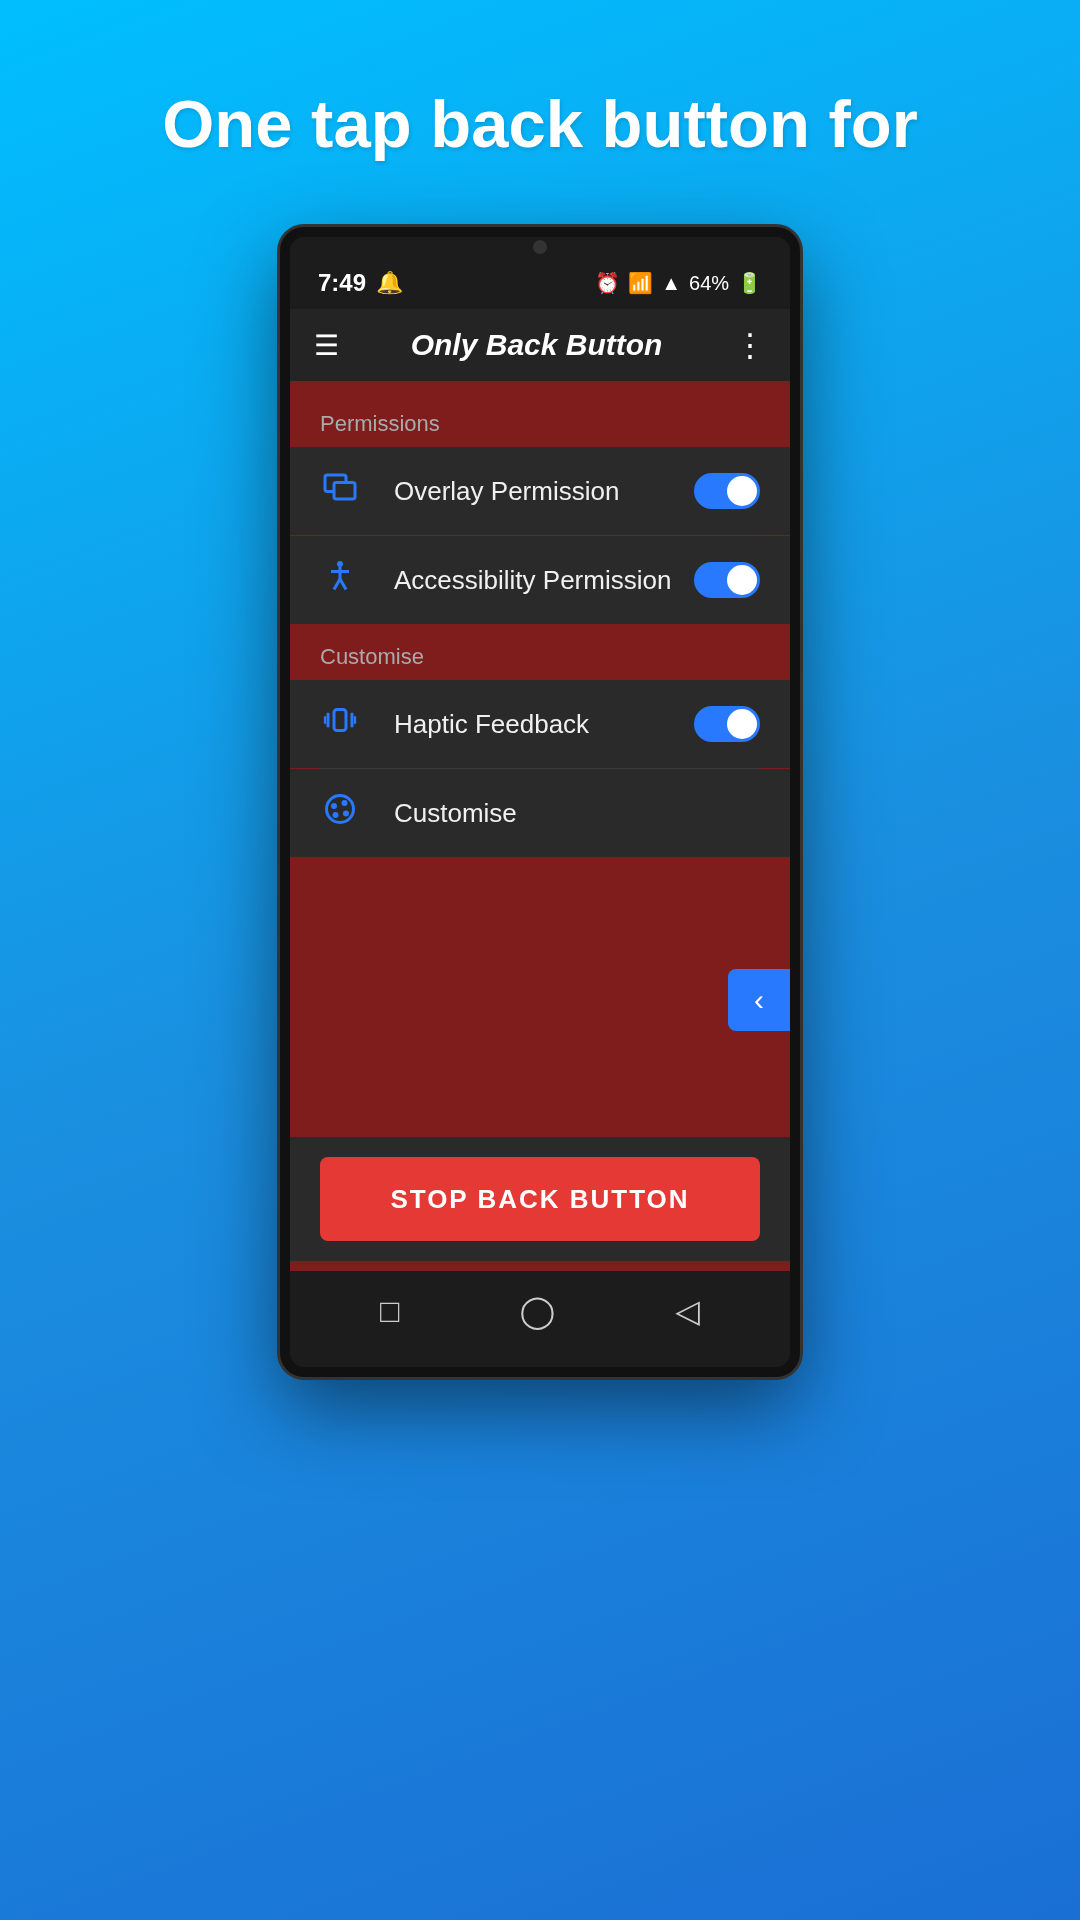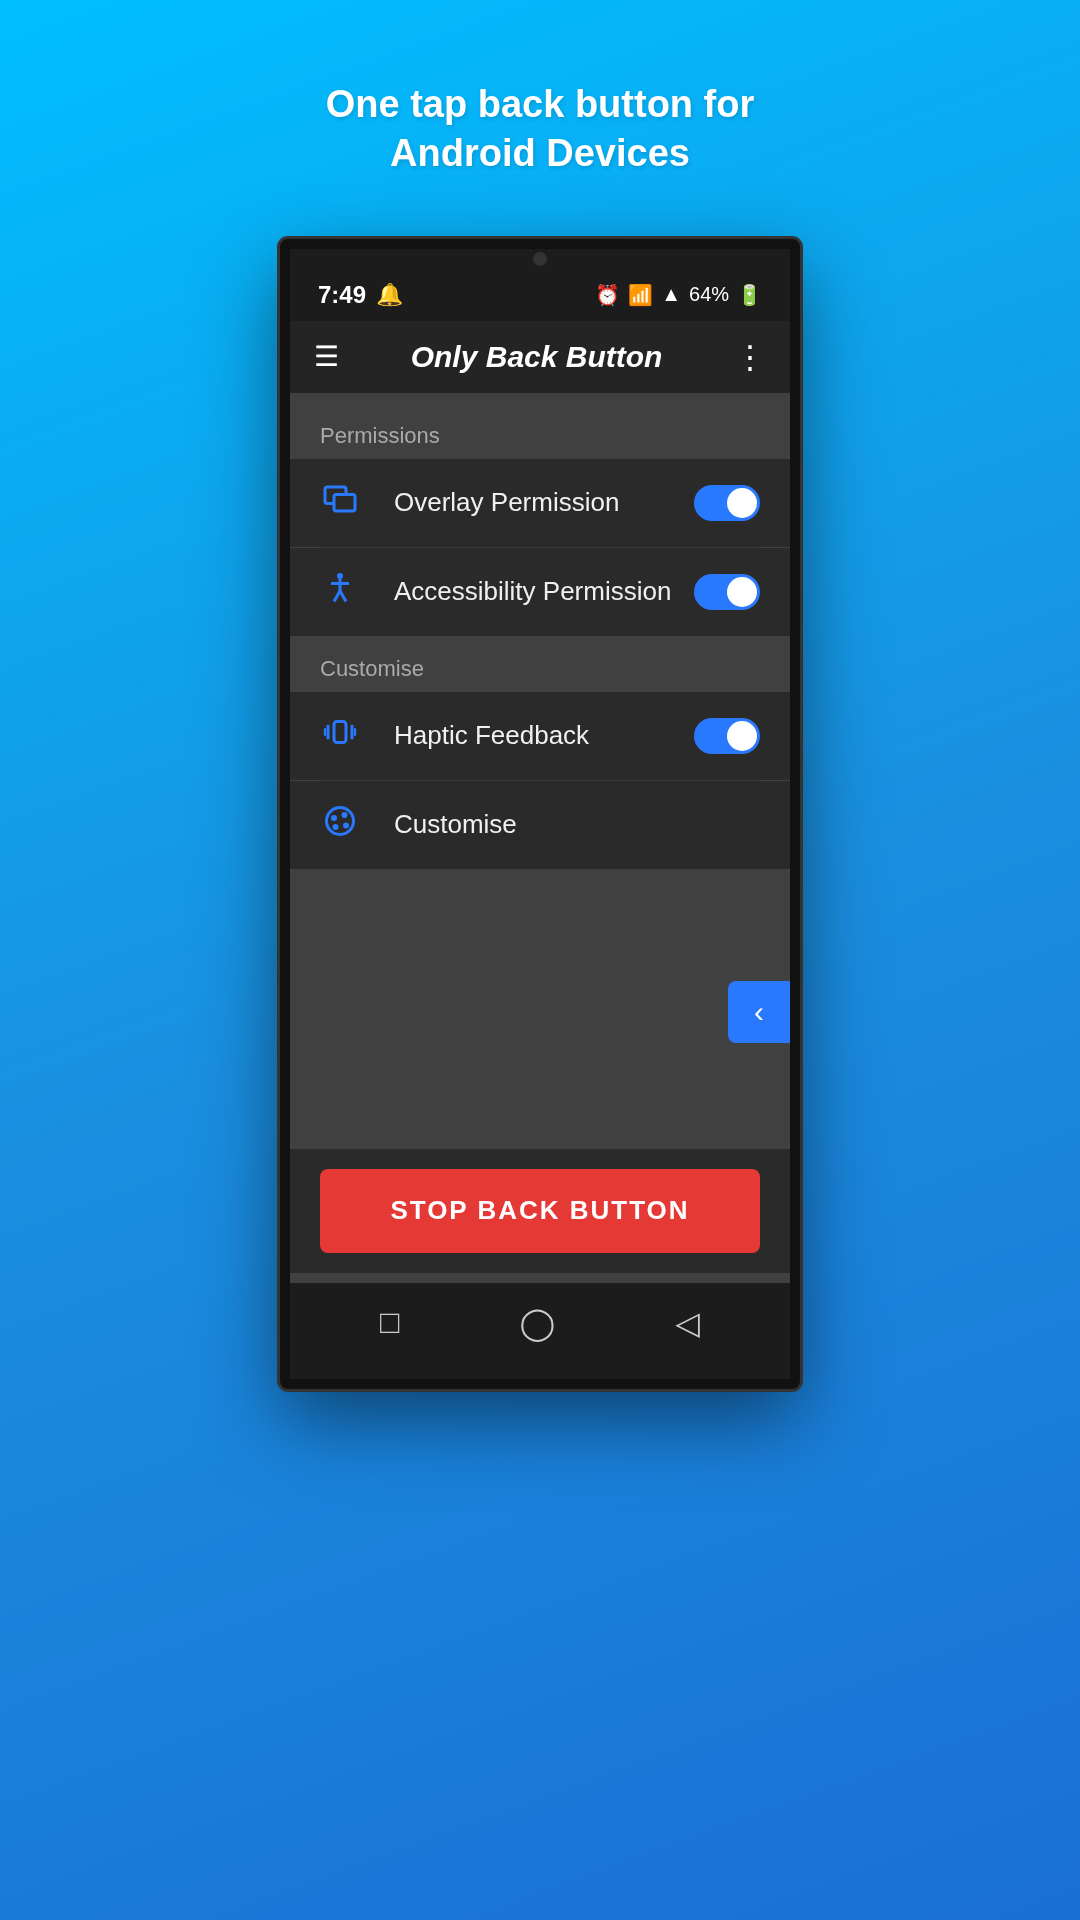--- a/index.html
+++ b/index.html
@@ -10,35 +10,35 @@
       background: linear-gradient(160deg, #00bfff 0%, #1a8fe0 50%, #1a6fd4 100%);
       display: flex;
       flex-direction: column;
       align-items: center;
       font-family: Arial, sans-serif;
       overflow: hidden;
     }
 
     .headline {
       color: white;
-      font-size: 38px;
+      font-size: 67px;
       font-weight: bold;
-      text-align: center;
+      text-align: right;
       margin-top: 80px;
       line-height: 1.3;
       padding: 0 60px;
       font-family: 'Comic Sans MS', cursive, sans-serif;
       text-shadow: 1px 2px 4px rgba(0,0,0,0.15);
     }
 
     .phone-wrapper {
       margin-top: 60px;
       width: 520px;
       background: #1a1a1a;
-      border-radius: 8px;
+      border-radius: 24px;
       border: 10px solid #111;
       box-shadow: 0 0 0 3px #333, 0 30px 80px rgba(0,0,0,0.5);
       overflow: hidden;
       position: relative;
     }
 
     
     .status-bar {
       background: #1c1c1c;
       height: 52px;
@@ -92,21 +92,21 @@
     }
 
     .more-icon {
       color: white;
       font-size: 32px;
       cursor: pointer;
     }
 
     
     .app-content {
-      background: #404040;
+      background: #7f1d1d;
       flex: 1;
       padding: 10px 0;
       position: relative;
     }
 
     .section-header {
       color: #aaa;
       font-size: 22px;
       padding: 20px 30px 10px 30px;
     }
@@ -257,21 +257,20 @@
       width: 36px;
       height: 36px;
     }
   </style>
 </head>
 <body>
 
 <div>
   <div class="headline">
     <span>One tap back button for</span><br>
-    <span>Android Devices</span>
   </div>
 </div>
 
 <div class="phone-wrapper">
 
   <div class="phone-top-notch">
     <div class="camera-dot"></div>
   </div>
 
   <div class="status-bar">

